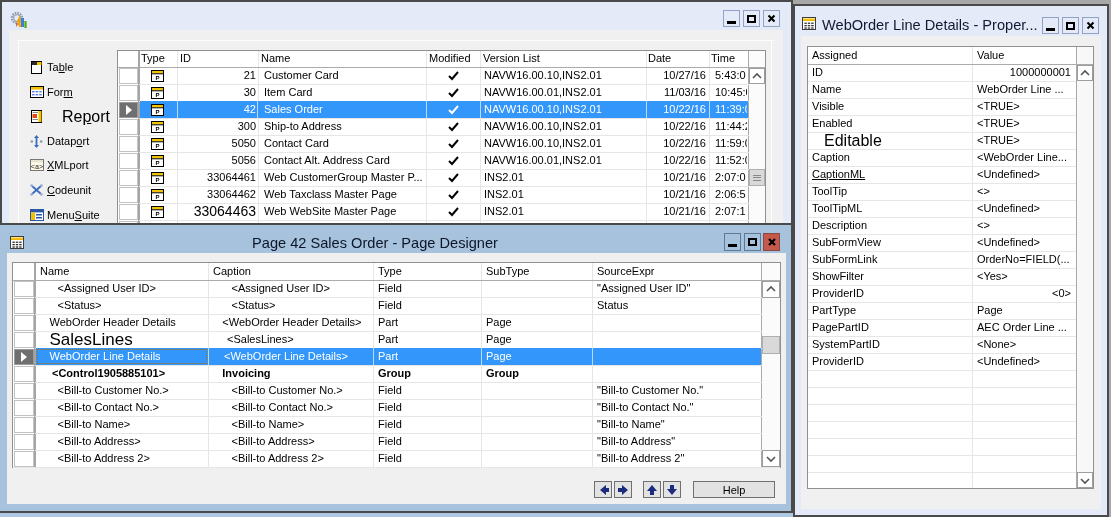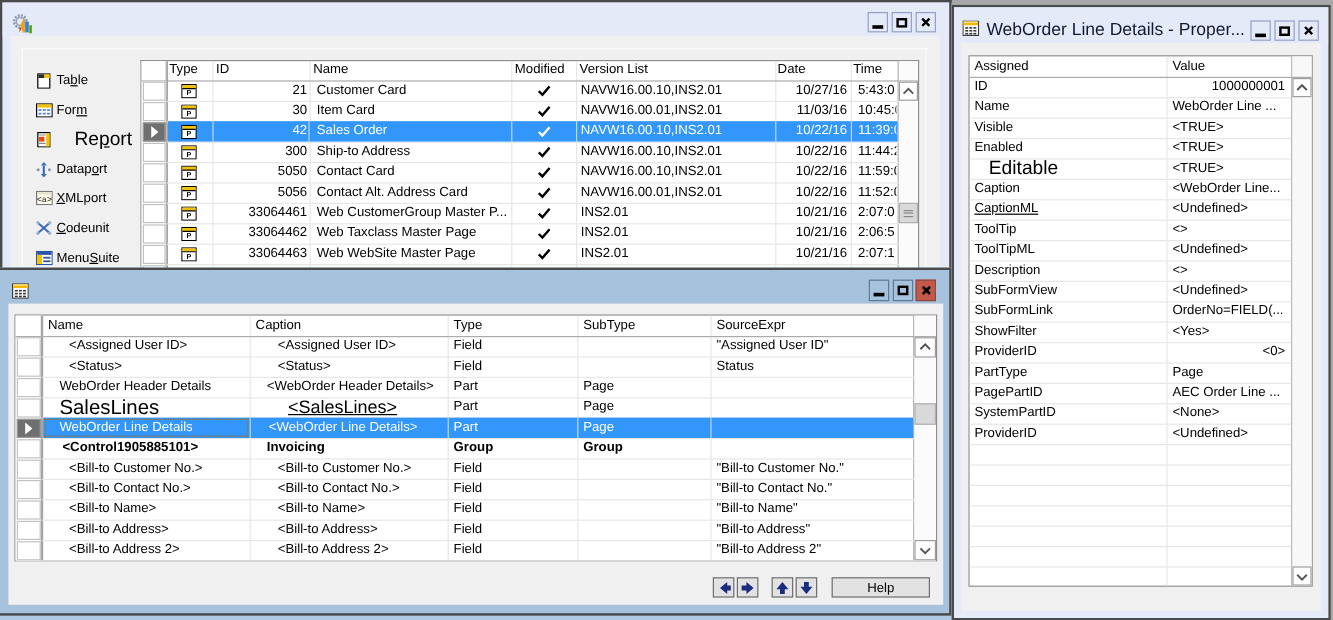--- a/index.html
+++ b/index.html
@@ -288,21 +288,21 @@
 <div style="position:absolute;left:597px;top:137.0px;font-size:11px;color:#000000;white-space:nowrap;line-height:13px;max-width:32px;overflow:hidden;">2:06:5</div>
 <div style="position:absolute;left:0;top:169px;width:647px;height:1px;background:#e6e6e6;"></div>
 <div style="position:absolute;left:33px;top:154.5px;width:13px;height:12px;">
           <svg width="13" height="12" viewBox="0 0 13 12" style="display:block">
             <rect x="0.5" y="0.5" width="12" height="11" fill="#fff" stroke="#000"></rect>
             <rect x="1" y="1" width="11" height="2.6" fill="#f2c200"></rect>
             <line x1="1" y1="3.8" x2="12" y2="3.8" stroke="#000" stroke-width="1"></line>
             <text x="6.5" y="9.5" font-size="6" font-family="Liberation Sans" font-weight="bold" text-anchor="middle" fill="#000">P</text>
           </svg>
         </div>
-<div style="position:absolute;left:0px;top:154.0px;font-size:11px;color:#000000;white-space:nowrap;line-height:13px;left:59px;width:79px;text-align:right;">33064463</div>
+<div style="position:absolute;left:0px;top:154.0px;font-size:14px;color:#000000;white-space:nowrap;line-height:13px;left:59px;width:79px;text-align:right;">33064463</div>
 <div style="position:absolute;left:146px;top:154.0px;font-size:11px;color:#000000;white-space:nowrap;line-height:13px;">Web WebSite Master Page</div>
 <div style="position:absolute;left:330px;top:155.5px;">
           <svg width="11" height="10" viewBox="0 0 11 10" style="display:block">
             <path d="M1 5 L4 8 L10 1" stroke="#000" stroke-width="2" fill="none"></path>
           </svg>
         </div>
 <div style="position:absolute;left:366px;top:154.0px;font-size:11px;color:#000000;white-space:nowrap;line-height:13px;">INS2.01</div>
 <div style="position:absolute;left:0px;top:154.0px;font-size:11px;color:#000000;white-space:nowrap;line-height:13px;left:528px;width:60px;text-align:right;">10/21/16</div>
 <div style="position:absolute;left:597px;top:154.0px;font-size:11px;color:#000000;white-space:nowrap;line-height:13px;max-width:32px;overflow:hidden;">2:07:1</div>
 <div style="position:absolute;left:0;top:0;width:21px;height:177px;background:#fff;border-right:1px solid #a5a5a5;"></div>
@@ -349,20 +349,21 @@
             <rect x="9.2" y="5.6" width="2.4" height="1.3"></rect>
             <rect x="2.4" y="8" width="2.4" height="1.3"></rect>
             <rect x="5.8" y="8" width="2.4" height="1.3"></rect>
             <rect x="9.2" y="8" width="2.4" height="1.3"></rect>
             <rect x="2.4" y="10.4" width="2.4" height="1.3"></rect>
             <rect x="5.8" y="10.4" width="2.4" height="1.3"></rect>
             <rect x="9.2" y="10.4" width="2.4" height="1.3"></rect>
           </g>
         </svg>
       </div>
+<div style="position:absolute;left:28px;top:10px;width:694px;text-align:center;font-size:14.6px;color:#0d1729;white-space:nowrap;line-height:16px;">Page 42 Sales Order - Page Designer</div>
 <div style="position:absolute;left:724px;top:8px;width:17px;height:18px;background:#a7c2dc;border:1px solid #5f7a94;">
         <div style="position:absolute;left:3px;top:10px;width:9px;height:3px;background:#000"></div>
       </div>
 <div style="position:absolute;left:744px;top:8px;width:17px;height:18px;background:#a7c2dc;border:1px solid #5f7a94;">
         <div style="position:absolute;left:3px;top:3.5px;width:9px;height:8px;border:2px solid #000"></div>
       </div>
 <div style="position:absolute;left:763px;top:8px;width:17px;height:18px;background:#c4584a;border:1px solid #8a4a42;">
         <svg width="16" height="16" style="position:absolute;left:0;top:0">
           <path d="M5 5 L11 11 M11 5 L5 11" stroke="#000" stroke-width="2.2"></path>
         </svg>
@@ -391,21 +392,21 @@
 <div style="position:absolute;left:218.5px;top:-6.5px;font-size:11px;color:#000000;white-space:nowrap;line-height:13px;top:36.0px;">&lt;Status&gt;</div>
 <div style="position:absolute;left:365px;top:-6.5px;font-size:11px;color:#000000;white-space:nowrap;line-height:13px;top:36.0px;">Field</div>
 <div style="position:absolute;left:584px;top:-6.5px;font-size:11px;color:#000000;white-space:nowrap;line-height:13px;top:36.0px;">Status</div>
 <div style="position:absolute;left:0;top:68px;width:767px;height:1px;background:#e6e6e6;"></div>
 <div style="position:absolute;left:36.5px;top:-6.5px;font-size:11px;color:#000000;white-space:nowrap;line-height:13px;top:53.0px;text-align:right;">WebOrder Header Details</div>
 <div style="position:absolute;left:209.3px;top:-6.5px;font-size:11px;color:#000000;white-space:nowrap;line-height:13px;top:53.0px;">&lt;WebOrder Header Details&gt;</div>
 <div style="position:absolute;left:365px;top:-6.5px;font-size:11px;color:#000000;white-space:nowrap;line-height:13px;top:53.0px;">Part</div>
 <div style="position:absolute;left:473px;top:-6.5px;font-size:11px;color:#000000;white-space:nowrap;line-height:13px;top:53.0px;">Page</div>
 <div style="position:absolute;left:0;top:85px;width:767px;height:1px;background:#e6e6e6;"></div>
 <div style="position:absolute;left:36.5px;top:-6.5px;font-size:17px;color:#000000;white-space:nowrap;line-height:13px;top:70.0px;">SalesLines</div>
-<div style="position:absolute;left:227px;top:-6.5px;font-size:15px;color:#000000;white-space:nowrap;line-height:13px;top:70.0px;text-decoration:underline;">&lt;SalesLines&gt;</div>
+<div style="position:absolute;left:214px;top:-6.5px;font-size:11px;color:#000000;white-space:nowrap;line-height:13px;top:70.0px;">&lt;SalesLines&gt;</div>
 <div style="position:absolute;left:365px;top:-6.5px;font-size:11px;color:#000000;white-space:nowrap;line-height:13px;top:70.0px;">Part</div>
 <div style="position:absolute;left:473px;top:-6.5px;font-size:11px;color:#000000;white-space:nowrap;line-height:13px;top:70.0px;">Page</div>
 <div style="position:absolute;left:0;top:102px;width:767px;height:1px;background:#e6e6e6;"></div>
 <div style="position:absolute;left:23px;top:85px;width:725px;height:17px;background:#3296fa;"></div>
 <div style="position:absolute;left:195px;top:85px;width:1px;height:17px;background:rgba(255,255,255,0.65);"></div>
 <div style="position:absolute;left:360px;top:85px;width:1px;height:17px;background:rgba(255,255,255,0.65);"></div>
 <div style="position:absolute;left:468px;top:85px;width:1px;height:17px;background:rgba(255,255,255,0.65);"></div>
 <div style="position:absolute;left:579px;top:85px;width:1px;height:17px;background:rgba(255,255,255,0.65);"></div>
 <div style="position:absolute;left:24px;top:86px;width:170px;height:15px;border:1px dotted #b06a00;"></div>
 <div style="position:absolute;left:36.5px;top:-6.5px;font-size:11px;color:#fff;white-space:nowrap;line-height:13px;top:87.0px;">WebOrder Line Details</div>

